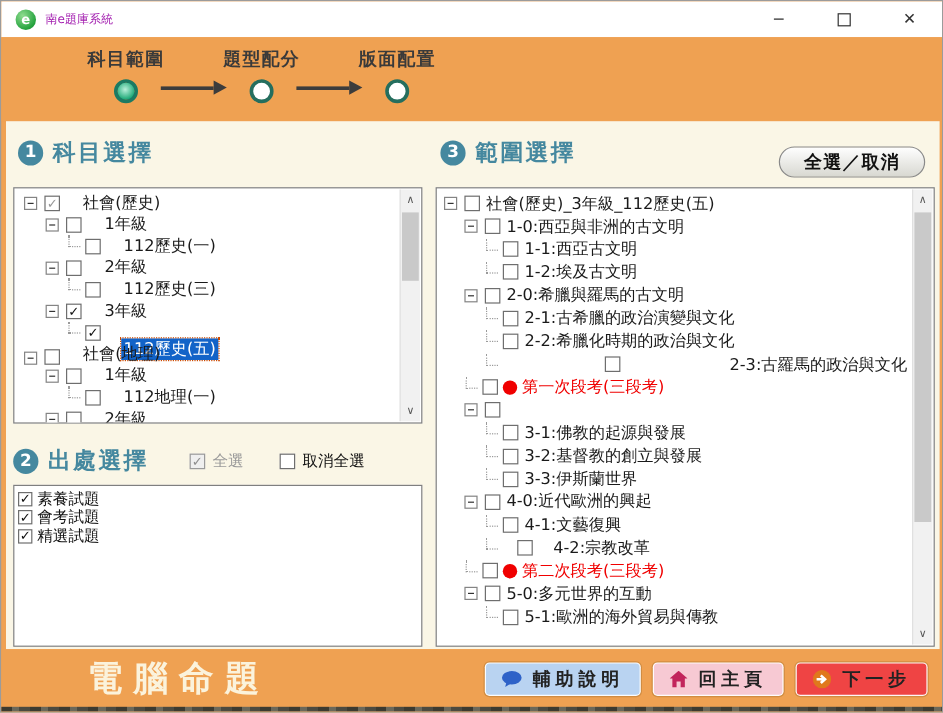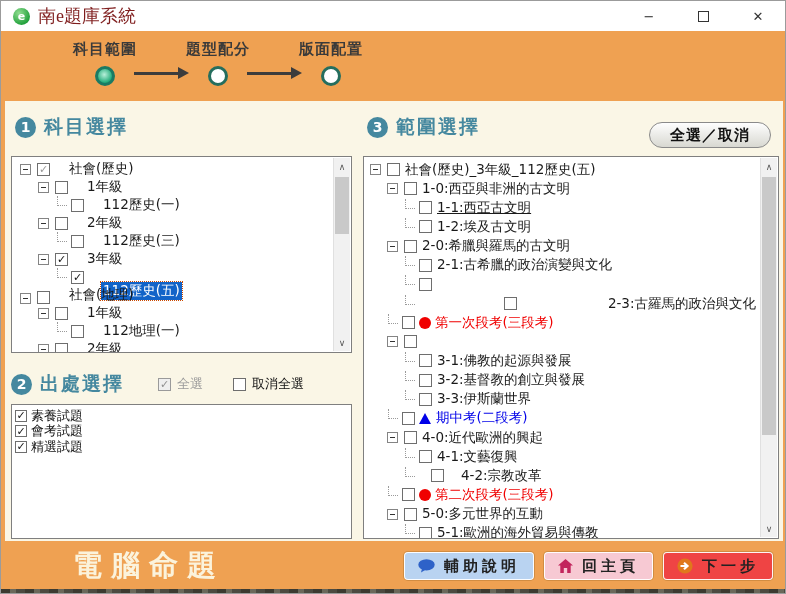--- a/index.html
+++ b/index.html
@@ -9,21 +9,21 @@
   .window { position:relative; width:786px; height:594px; overflow:hidden;
             border:1px solid #9b9b9b; background:#efa152; }
 
   
   .titlebar { position:absolute; top:0; left:0; right:0; height:30px;
               background:#ffffff; display:flex; align-items:center; padding:0 12px; }
   .app-icon { width:17px; height:17px; border-radius:50%;
               background:radial-gradient(circle at 35% 30%, #8fdc8f, #25a33e 70%, #127a2a);
               color:#fff; font-size:11px; font-weight:bold; display:flex;
               align-items:center; justify-content:center; margin-right:8px; }
-  .win-title { font-size:18px; color:#7f1d1d;font-family:Liberation Serif, serif; }
+  .win-title { font-size:10px; color:#a21caf; }
   .win-controls { margin-left:auto; display:flex; align-items:center; gap:42px;
                   padding-right:8px; color:#333; }
   .wc { font-size:13px; width:14px; text-align:center; cursor:default; }
   .wc-max { width:11px; height:11px; border:1px solid #333; font-size:0; }
 
   
   .band { position:absolute; top:30px; left:0; right:0; height:70px; background:#efa152; }
   .steps { position:absolute; left:72px; top:9px; display:flex; align-items:flex-end; }
   .step { display:flex; flex-direction:column; align-items:center; gap:7px; }
   .step-label { font-size:15px; font-weight:bold; color:#3a3a3a; letter-spacing:1px; }
@@ -298,21 +298,21 @@
 
     <span class="lbl">社會(歷史)_3年級_112歷史(五)</span>
   </div>
           <div class="tree-row" style="padding-left: 19px;">
     <span class="expander" style="margin-right: 6px;"></span>
 
     <span class="cb"></span>
 
     <span class="lbl">1-0:西亞與非洲的古文明</span>
   </div>
-          <div class="tree-row" style="padding-left: 36px; text-decoration: underline;">
+          <div class="tree-row" style="padding-left: 36px;">
 
     <span class="stub"></span>
     <span class="cb"></span>
 
     <span class="lbl">1-1:西亞古文明</span>
   </div>
           <div class="tree-row" style="padding-left: 36px;">
 
     <span class="stub"></span>
     <span class="cb"></span>
@@ -331,20 +331,21 @@
     <span class="stub"></span>
     <span class="cb"></span>
 
     <span class="lbl">2-1:古希臘的政治演變與文化</span>
   </div>
           <div class="tree-row" style="padding-left: 36px;">
 
     <span class="stub"></span>
     <span class="cb"></span>
 
+    <span class="lbl">2-2:希臘化時期的政治與文化</span>
   </div>
           <div class="tree-row" style="padding-left: 36px; justify-content: space-between;">
 
     <span class="stub"></span>
     <span class="cb"></span>
 
     <span class="lbl">2-3:古羅馬的政治與文化</span>
   </div>
           <div class="tree-row red" style="padding-left: 19px;">
 
@@ -372,27 +373,20 @@
     <span class="cb"></span>
 
     <span class="lbl">3-2:基督教的創立與發展</span>
   </div>
           <div class="tree-row" style="padding-left: 36px;">
 
     <span class="stub"></span>
     <span class="cb"></span>
 
     <span class="lbl">3-3:伊斯蘭世界</span>
-  </div>
-          <div class="tree-row blue" style="padding-left: 19px;">
-
-    <span class="stub"></span>
-    <span class="cb"></span>
-    <span class="mk-tri"></span>
-    <span class="lbl">期中考(二段考)</span>
   </div>
           <div class="tree-row" style="padding-left: 19px;">
     <span class="expander" style="margin-right: 6px;"></span>
 
     <span class="cb"></span>
 
     <span class="lbl">4-0:近代歐洲的興起</span>
   </div>
           <div class="tree-row" style="padding-left: 36px;">
 

